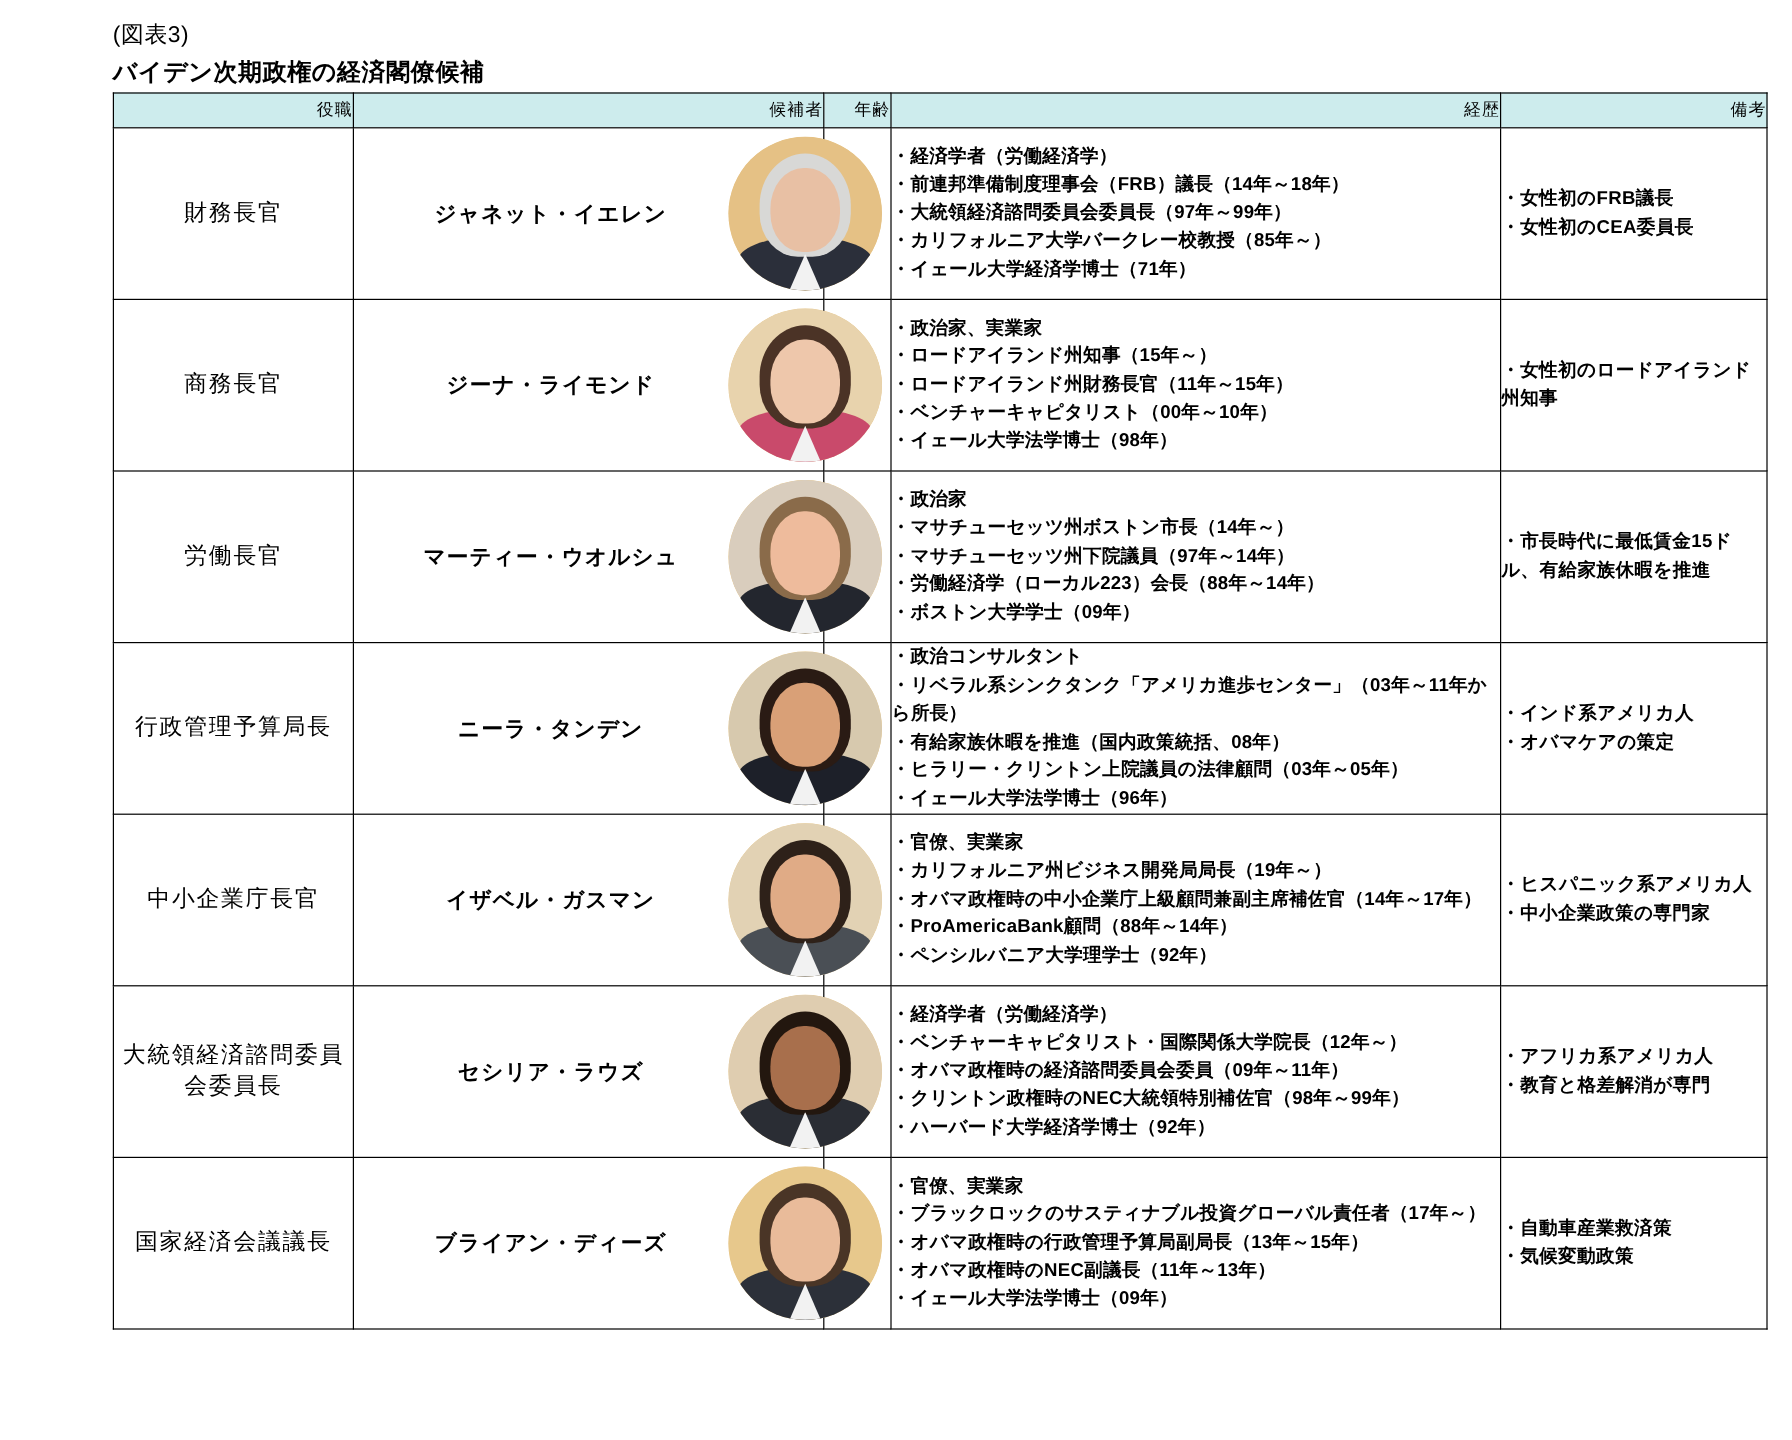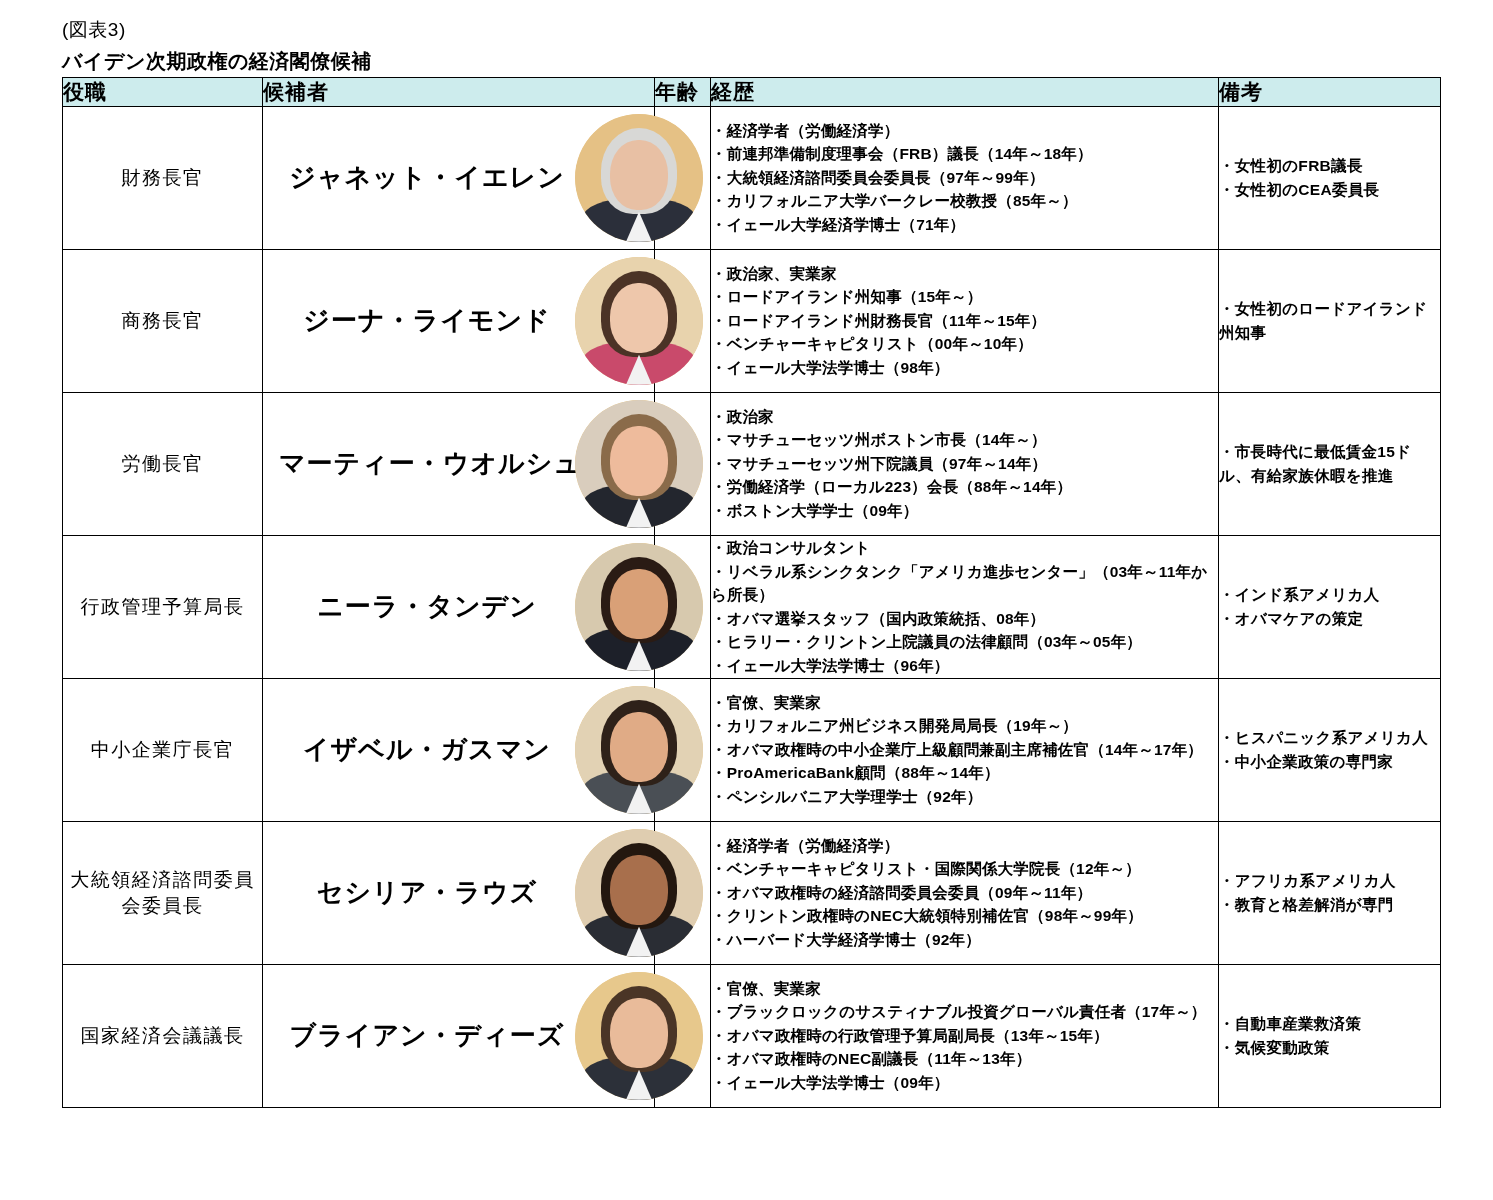--- a/index.html
+++ b/index.html
@@ -9,21 +9,21 @@
   }
   body {
     width: 1493px;
     height: 1200px;
     font-family: "Liberation Sans", sans-serif;
     color: #000000;
     position: relative;
     overflow: hidden;
   }
   .page {
-    padding: 18px 50px 0 62px;
+    padding: 18px 50px 0 94px;
     box-sizing: border-box;
   }
   .fig-no {
     font-size: 19px;
     line-height: 1.3;
     margin-bottom: 6px;
     letter-spacing: 0.5px;
   }
   .fig-title {
     font-size: 20px;
@@ -38,24 +38,24 @@
     table-layout: fixed;
     border: 1.5px solid #000;
   }
   table.cabinet th, table.cabinet td {
     border: 1px solid #000;
     vertical-align: middle;
     padding: 0;
   }
   thead th {
     background: #cdeced;
-    font-size: 21px;
-    font-weight: bold;
+    font-size: 14px;
+    font-weight: normal;
     height: 28px;
-    text-align: left;
+    text-align: right;
     letter-spacing: 1px;
   }
   col.c-role   { width: 200px; }
   col.c-name   { width: 392px; }
   col.c-age    { width: 56px; }
   col.c-career { width: 508px; }
   col.c-note   { width: 222px; }
 
   td.role {
     text-align: center;
@@ -70,21 +70,21 @@
   }
   .name-inner {
     display: flex;
     align-items: center;
     justify-content: flex-start;
     height: 100%;
     padding-left: 16px;
     box-sizing: border-box;
   }
   .cand-name {
-    font-size: 26px;
+    font-size: 18px;
     font-weight: bold;
     letter-spacing: 1px;
     white-space: nowrap;
     flex: 0 0 auto;
     width: 296px;
     text-align: center;
   }
   .portrait {
     width: 128px;
     height: 128px;
@@ -280,21 +280,21 @@
                 <div class="face" style="background:#d9a077;width:58px;height:70px;top:26px;"></div>
                 <div class="collar"></div>
               </div>
             </div>
           </td>
           <td class="age">50</td>
           <td class="career">
             <ul class="bullets">
               <li>・政治コンサルタント</li>
               <li>・リベラル系シンクタンク「アメリカ進歩センター」（03年～11年から所長）</li>
-              <li>・オバマ選挙スタッフ（国内政策統括、08年）</li>
+              <li>・有給家族休暇を推進（国内政策統括、08年）</li>
               <li>・ヒラリー・クリントン上院議員の法律顧問（03年～05年）</li>
               <li>・イェール大学法学博士（96年）</li>
             </ul>
           </td>
           <td class="note">
             <ul class="bullets">
               <li>・インド系アメリカ人</li>
               <li>・オバマケアの策定</li>
             </ul>
           </td>

